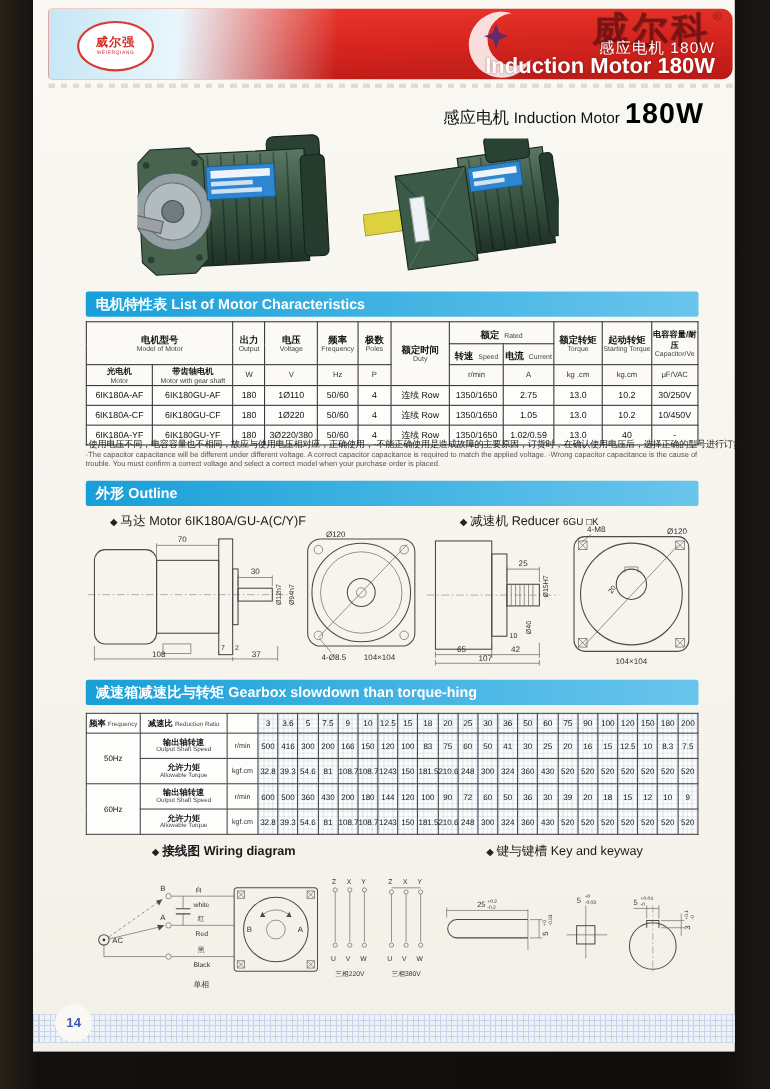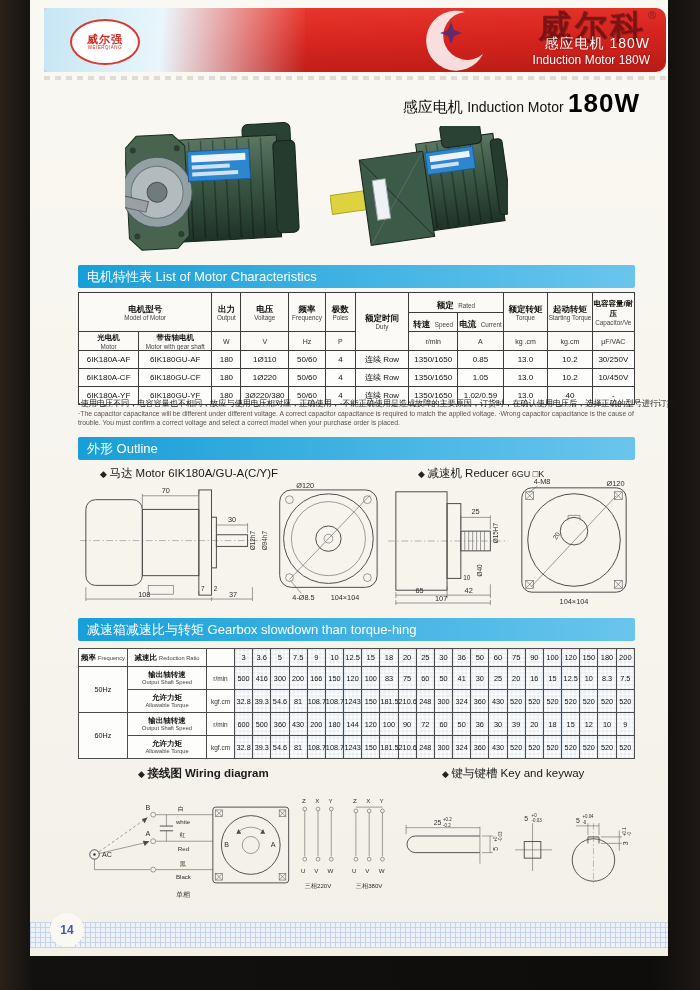--- a/index.html
+++ b/index.html
@@ -18,33 +18,33 @@
     background:linear-gradient(95deg,#c6e6f4 0%,#e9f6fb 45%,rgba(238,248,252,0) 100%);}
   .logo-oval{position:absolute;left:26px;top:11px;width:66px;height:42px;border:2px solid #d63a30;
     border-radius:50%;background:#fff;display:flex;flex-direction:column;align-items:center;justify-content:center;box-shadow:0 0 0 2px #fff inset;}
   .logo-cn{font-size:11px;font-weight:bold;color:#d12a22;letter-spacing:1px;line-height:12px;}
   .logo-en{font-size:4.5px;color:#d12a22;letter-spacing:.5px;line-height:6px;}
   .wm{position:absolute;right:10px;top:0px;display:flex;align-items:flex-start;z-index:1;}
   .wm-brand{font-size:33px;font-weight:bold;color:rgba(110,18,20,.8);letter-spacing:3px;line-height:38px;text-shadow:1px 1px 0 rgba(60,8,8,.35);}
   .wm-reg{font-size:11px;color:rgba(120,25,25,.85);margin-left:2px;line-height:14px;}
   .banner-titles{position:absolute;right:16px;bottom:3px;text-align:right;color:#fff;z-index:2;}
   .bt-cn{font-size:14px;letter-spacing:1px;line-height:16px;text-shadow:0 0 2px rgba(90,10,10,.6);}
-  .bt-en{font-size:12px;line-height:18px;text-shadow:0 0 2px rgba(90,10,10,.6);}
+  .bt-en{font-size:20px;line-height:18px;text-shadow:0 0 2px rgba(90,10,10,.6);font-weight:bold;}
   .swoosh{position:absolute;right:175px;top:2px;z-index:0;}
   .perf{position:absolute;left:14px;right:2px;top:76px;height:4px;opacity:.55;
     background:repeating-linear-gradient(90deg,#cbc5bb 0 6px,transparent 6px 11px);}
   
   .heading{position:absolute;right:28px;top:88px;text-align:right;white-space:nowrap;}
   .hd-cn{font-size:15px;color:#111;}
   .hd-en{font-size:14px;color:#111;margin-top:39px;}
   .hd-pw{font-size:26px;font-weight:bold;color:#000;letter-spacing:1px;}
   
   .secbar{position:absolute;left:48px;width:557px;height:23px;border-radius:2px;
     background:linear-gradient(90deg,#189fd8 0%,#35adDF 35%,#55bce8 75%,#6ac5ec 100%);
-    color:#fff;font-size:13px;line-height:23px;padding-left:9px;box-sizing:border-box;white-space:nowrap;}
+    color:#fff;font-size:13px;line-height:23px;padding-left:9px;box-sizing:border-box;white-space:nowrap;font-weight:bold;}
   
   .photo{position:absolute;}
   
   table{border-collapse:collapse;}
   .mtab{position:absolute;left:48px;top:292px;width:557px;table-layout:fixed;background:#fdfdfb;}
   .mtab th,.mtab td{border:1px solid #3c3c3c;text-align:center;vertical-align:middle;padding:0;font-weight:normal;}
   .mtab thead th{background:#fbfaf6;}
   .cn{display:block;font-size:8.5px;font-weight:bold;color:#111;line-height:10px;}
   .en{display:block;font-size:6.3px;color:#444;line-height:7px;}
   .inl .cn,.inl .en{display:inline;}
@@ -275,21 +275,21 @@
     <tbody>
         <tr>
           <td class="mc">6IK180A-AF</td>
           <td class="mc">6IK180GU-AF</td>
           <td class="mc">180</td>
           <td class="mc">1Ø110</td>
           <td class="mc">50/60</td>
           <td class="mc">4</td>
           <td class="mc">连续 Row</td>
           <td class="mc">1350/1650</td>
-          <td class="mc">0.85</td>
+          <td class="mc">2.75</td>
           <td class="mc">13.0</td>
           <td class="mc">10.2</td>
           <td class="mc">30/250V</td>
         </tr>
         <tr>
           <td class="mc">6IK180A-CF</td>
           <td class="mc">6IK180GU-CF</td>
           <td class="mc">180</td>
           <td class="mc">1Ø220</td>
           <td class="mc">50/60</td>

